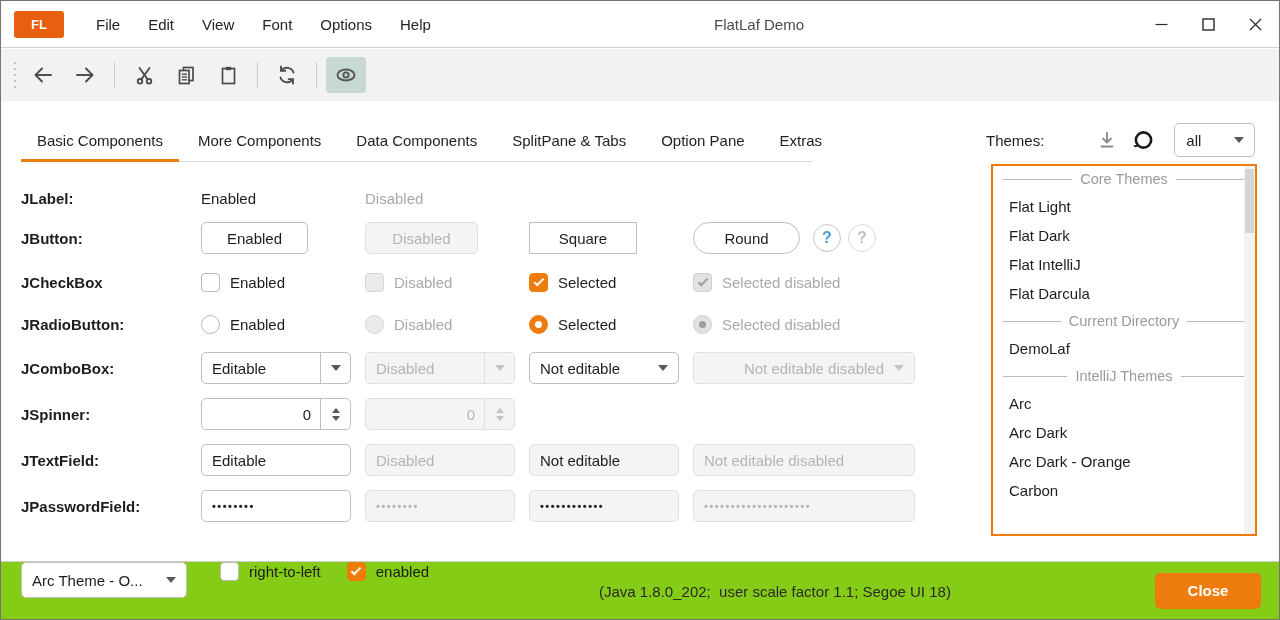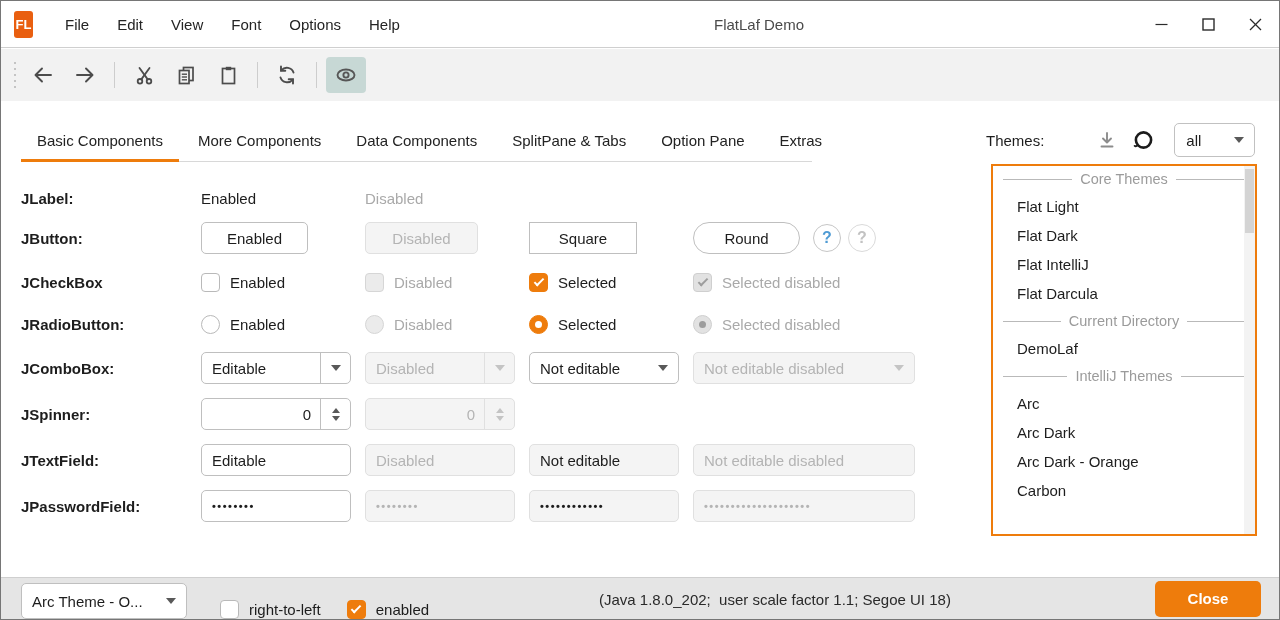--- a/index.html
+++ b/index.html
@@ -5,21 +5,21 @@
   :root{ --accent:#EE7C0C; }
   *{margin:0;padding:0;box-sizing:border-box;}
   html,body{background:#e9e9e9;}
   .window{
     position:relative;width:1280px;height:620px;background:#fff;
     border:1px solid #767676;overflow:hidden;
     font-family:"Liberation Sans",sans-serif;font-size:15px;color:#1d1d1d;
   }
   
   .titlebar{position:absolute;top:0;left:0;right:0;height:47px;background:#fff;border-bottom:1px solid #cfcfcf;display:flex;align-items:center;}
-  .logo{width:19px;height:27px;margin-left:13px;background:#E95F10;border-radius:3px;color:#fff;font-weight:bold;font-size:13px;display:flex;align-items:center;justify-content:center;letter-spacing:0;}
+  .logo{width:50px;height:27px;margin-left:13px;background:#E95F10;border-radius:3px;color:#fff;font-weight:bold;font-size:13px;display:flex;align-items:center;justify-content:center;letter-spacing:0;}
   .menubar{display:flex;margin-left:18px;height:100%;}
   .menu-item{padding:0 14px;display:flex;align-items:center;color:#242424;cursor:default;}
   .win-title{position:absolute;left:713px;top:0;height:46px;display:flex;align-items:center;color:#4a4a4a;}
   .win-controls{position:absolute;right:0;top:0;height:46px;display:flex;}
   .win-btn{width:47px;height:100%;display:flex;align-items:center;justify-content:center;}
   
   .toolbar{position:absolute;top:48px;left:0;right:0;height:52px;background:#f2f2f2;display:flex;align-items:center;}
   .grip{margin-left:13px;margin-right:6px;display:flex;flex-direction:column;gap:4px;}
   .grip i{width:2px;height:2px;border-radius:50%;background:#b5b5b5;}
   .tb-btn{width:40px;height:36px;display:flex;align-items:center;justify-content:center;border-radius:4px;margin:0 1px;}
@@ -37,33 +37,33 @@
   .dl-btn{margin-left:48px;}
   .gh-btn{margin-left:6px;}
   .filter-combo{margin-left:16px;width:81px;height:34px;background:#fff;border:1px solid #c1c1c1;border-radius:5px;display:flex;align-items:center;}
   .filter-combo .combo-text{flex:1;padding-left:11px;}
   
   .theme-list{position:absolute;left:990px;top:163px;width:266px;height:372px;border:2px solid var(--accent);background:#fff;}
   .tl-track{position:absolute;top:0;right:0;width:11px;height:100%;background:#f3f3f3;}
   .tl-thumb{position:absolute;top:3px;right:1px;width:9px;height:64px;background:#d4d4d4;}
   .tl-sep{height:26px;display:flex;align-items:center;gap:8px;padding:0 10px;color:#9b9b9b;font-size:14.5px;}
   .tl-sep .line{flex:1;height:1px;background:#b9b9b9;}
-  .tl-item{height:29px;display:flex;align-items:center;padding-left:24px;position:relative;z-index:1;}
+  .tl-item{height:29px;display:flex;align-items:center;padding-left:16px;position:relative;z-index:1;}
   .tl-item.sel{background:var(--accent);color:#fff;margin-right:10px;}
   
   .row{position:absolute;left:20px;width:945px;height:44px;display:flex;align-items:center;}
   .cl{width:180px;font-weight:bold;}
   .cc{width:164px;display:flex;align-items:center;}
   .c4{width:273px;display:flex;align-items:center;}
   .dis-text{color:#a9a9a9;}
   .btn{height:32px;display:inline-flex;align-items:center;justify-content:center;background:#fff;border:1px solid #bfbfbf;border-radius:5px;}
   .btn.disabled{background:#f4f4f4;border-color:#e0e0e0;color:#b4b4b4;}
   .btn.square{border-radius:0;}
   .btn.round{border-radius:16px;}
-  .w107{width:107px;} .w113{width:113px;} .w108{width:108px;} .w150{width:150px;justify-content:space-between;} .w222{width:222px;}
+  .w107{width:107px;} .w113{width:113px;} .w108{width:108px;} .w150{width:150px;justify-content:space-between;} .w222{width:222px;text-align:right;}
   .help-btn{width:28px;height:28px;border-radius:50%;border:1px solid #c6c6c6;background:#fff;display:inline-flex;align-items:center;justify-content:center;color:#4E9BD4;font-weight:bold;font-size:16px;}
   .help-btn.h1{margin-left:13px;} .help-btn.h2{margin-left:7px;}
   .help-btn.disabled{color:#c2c2c2;border-color:#dadada;}
   
   .cb{display:inline-flex;align-items:center;gap:10px;}
   .cb-box{width:19px;height:19px;border-radius:4px;border:1px solid #b9b9b9;background:#fff;display:flex;align-items:center;justify-content:center;flex:none;}
   .cb-box.checked{background:var(--accent);border-color:var(--accent);}
   .checkmark{width:10px;height:5px;border-left:2px solid #fff;border-bottom:2px solid #fff;transform:rotate(-45deg) translate(1px,-1px);}
   .cb-box.dis{background:#ebebeb;border-color:#d6d6d6;}
   .cb-box.checked.dis{background:#e2e2e2;border-color:#cfcfcf;}
@@ -91,21 +91,21 @@
   .tri-dn-s{width:0;height:0;border-left:4.5px solid transparent;border-right:4.5px solid transparent;border-top:5px solid #595959;}
   .spinner.disabled{background:#f4f4f4;border-color:#e0e0e0;color:#b4b4b4;}
   .spinner.disabled .spin-btns{border-left-color:#e0e0e0;}
   .spinner.disabled .tri-up-s{border-bottom-color:#c4c4c4;}
   .spinner.disabled .tri-dn-s{border-top-color:#c4c4c4;}
   .tf{height:32px;border:1px solid #bfbfbf;border-radius:5px;background:#fff;display:inline-flex;align-items:center;padding:0 10px;white-space:nowrap;overflow:hidden;}
   .tf.disabled{background:#f4f4f4;border-color:#e0e0e0;color:#b4b4b4;}
   .tf.ne{background:#f4f4f4;border-color:#e0e0e0;color:#1d1d1d;}
   .pw{font-size:11px;font-weight:bold;letter-spacing:1.5px;}
   
-  .bottombar{position:absolute;left:0;right:0;bottom:0;height:42px;background:#e5e5e5;border-top:1px solid #cfcfcf;display:flex;align-items:flex-end;}
+  .bottombar{position:absolute;left:0;right:0;bottom:0;height:58px;background:#84cc16;border-top:1px solid #cfcfcf;display:flex;align-items:flex-start;}
   .bb-combo{margin-left:20px;width:166px;height:36px;}
   .bb-cb1{margin-left:33px;} .bb-cb2{margin-left:26px;}
   .bb-info{position:absolute;left:598px;top:50%;transform:translateY(-50%);white-space:pre;color:#2a2a2a;}
   .close-btn{position:absolute;right:18px;top:50%;transform:translateY(-50%);width:106px;height:36px;background:var(--accent);border:none;border-radius:5px;color:#fff;font-weight:bold;font-size:15px;display:flex;align-items:center;justify-content:center;}
   svg{display:block;}
 </style>
 </head>
 <body>
 
 <div class="window">

